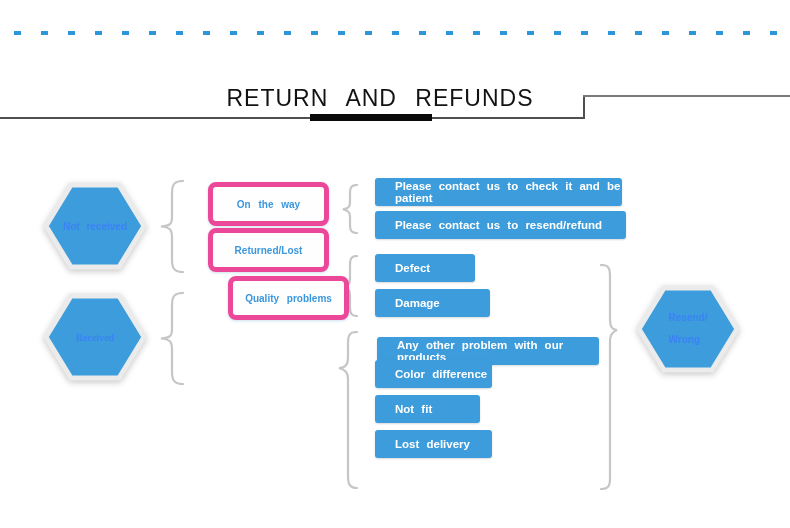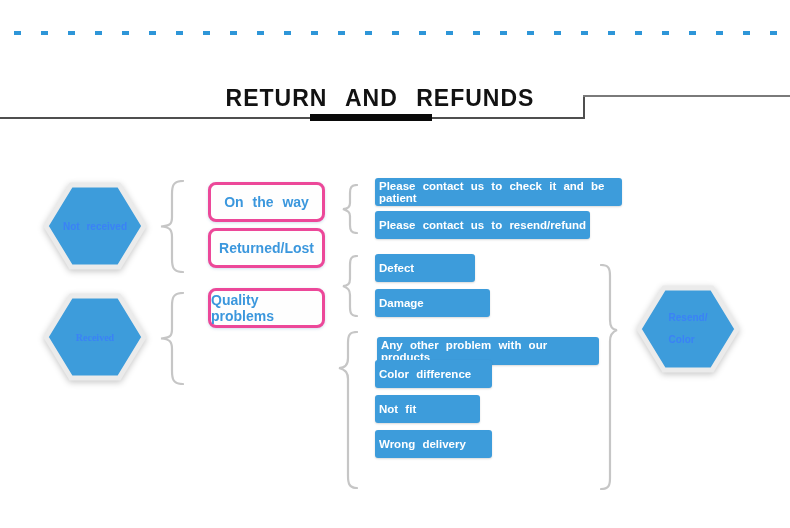--- a/index.html
+++ b/index.html
@@ -8,21 +8,21 @@
     font-family:"Liberation Sans", sans-serif;
   }
   
   .dotted{
     position:absolute;left:14px;top:31px;width:772px;height:4px;
     background:repeating-linear-gradient(to right,#2e96d8 0 7px,transparent 7px 27px);
   }
   
   .title{
     position:absolute;left:0;top:85px;width:760px;text-align:center;
-    font-size:23px;font-weight:bold;color:#121212;letter-spacing:1px;word-spacing:11px;
+    font-size:23px;font-weight:normal;color:#121212;letter-spacing:1px;word-spacing:11px;
   }
   .line{position:absolute;background:#4f4f4f;}
   .line-bottom-left{left:0;top:117px;width:583px;height:2px;}
   .line-step-vert{left:583px;top:95px;width:2px;height:24px;}
   .line-top-right{left:583px;top:95px;width:207px;height:2px;background:#7a7a7a;}
   .title-underline{position:absolute;left:310px;top:114px;width:122px;height:7px;background:#0a0a0a;}
 
   
   .hex{position:absolute;width:104px;height:92px;}
   .hex svg{position:absolute;left:0;top:0;filter:drop-shadow(0 2px 3px rgba(0,0,0,0.22));}
@@ -32,39 +32,39 @@
     color:#3b82f6;font-size:10px;font-weight:bold;word-spacing:4px;text-align:center;
   }
   .hex-not-received{left:43px;top:180px;}
   .hex-received{left:43px;top:291px;font-family:Liberation Serif, serif;}
   .hex-resend{left:636px;top:283px;}
   .hex-label .two-line{text-align:left;line-height:22px;}
 
   
   .cat-box{
     position:absolute;left:208px;width:111px;height:34px;
-    border:3px solid #ec4899;border-radius:8px;background:#fefefe;
-    color:#3b97dd;font-size:14px;font-weight:bold;word-spacing:5px;
+    border:5px solid #ec4899;border-radius:8px;background:#fefefe;
+    color:#3b97dd;font-size:10px;font-weight:bold;word-spacing:5px;
     display:flex;align-items:center;justify-content:center;
     box-shadow:0 1px 3px rgba(70,130,180,0.25);
   }
   .cat-0{top:182px;}
   .cat-1{top:228px;}
-  .cat-2{top:288px;}
+  .cat-2{top:276px;margin-left:20px;}
   .cat-3{top:349px;}
 
   
   .blue-box{
     position:absolute;left:375px;height:28px;background:#3d9cdb;border-radius:3px;
     color:#ffffff;font-size:11.5px;font-weight:bold;word-spacing:4px;
-    display:flex;align-items:center;padding-left:4px;box-sizing:border-box;
+    display:flex;align-items:center;padding-left:20px;box-sizing:border-box;
     box-shadow:0 1px 2px rgba(0,0,0,0.15);
   }
   .out-0{top:178px;width:247px;}
-  .out-1{top:211px;width:215px;}
+  .out-1{top:211px;width:251px;}
   .out-2{top:254px;width:100px;}
   .out-3{top:289px;width:115px;text-align:right;}
   .out-4{top:337px;width:222px;left:377px;}
   .out-5{top:360px;width:117px;}
   .out-6{top:395px;width:105px;}
   .out-7{top:430px;width:117px;}
   .out-8{top:465px;width:117px;}
 
   .brace{position:absolute;}
   .brace path{fill:none;stroke:#c6c6c6;stroke-width:2.2;stroke-linecap:round;}
@@ -96,21 +96,21 @@
     <div class="hex-label">Received</div>
   </div>
 
   <div class="hex hex-resend">
     <svg width="104" height="92" viewBox="0 0 104 92">
       <polygon points="3,46 28,5 76,5 101,46 76,87 28,87" fill="#3d9cdb" stroke="#ebebeb" stroke-width="5"></polygon>
     </svg>
     <div class="hex-label">
       <div class="two-line">
         <div>Resend/</div>
-        <div>Color</div>
+        <div>Wrong</div>
       </div>
     </div>
   </div>
 
   <svg class="brace" style="left:159px;top:180px;" width="26" height="93" viewBox="0 0 26 93">
     <path d="M 24,1 C 14,1 13,6 13,14 L 13,37 C 13,44 11,46 2,46.5 C 11,47 13,50 13,57 L 13,79 C 13,87 14,92 24,92"></path>
   </svg>
   <svg class="brace" style="left:159px;top:292px;" width="26" height="93" viewBox="0 0 26 93">
     <path d="M 24,1 C 14,1 13,6 13,14 L 13,37 C 13,44 11,46 2,46.5 C 11,47 13,50 13,57 L 13,79 C 13,87 14,92 24,92"></path>
   </svg>
@@ -133,15 +133,15 @@
   <div class="cat-box cat-1">Returned/Lost</div>
   <div class="cat-box cat-2">Quality problems</div>
 
   <div class="blue-box out-0">Please contact us to check it and be patient</div>
   <div class="blue-box out-1">Please contact us to resend/refund</div>
   <div class="blue-box out-2">Defect</div>
   <div class="blue-box out-3">Damage</div>
   <div class="blue-box out-4">Any other problem with our products</div>
   <div class="blue-box out-5">Color difference</div>
   <div class="blue-box out-6">Not fit</div>
-  <div class="blue-box out-7">Wrong delivery</div>
+  <div class="blue-box out-7">Lost delivery</div>
 
 </div>
 
 </body></html>

